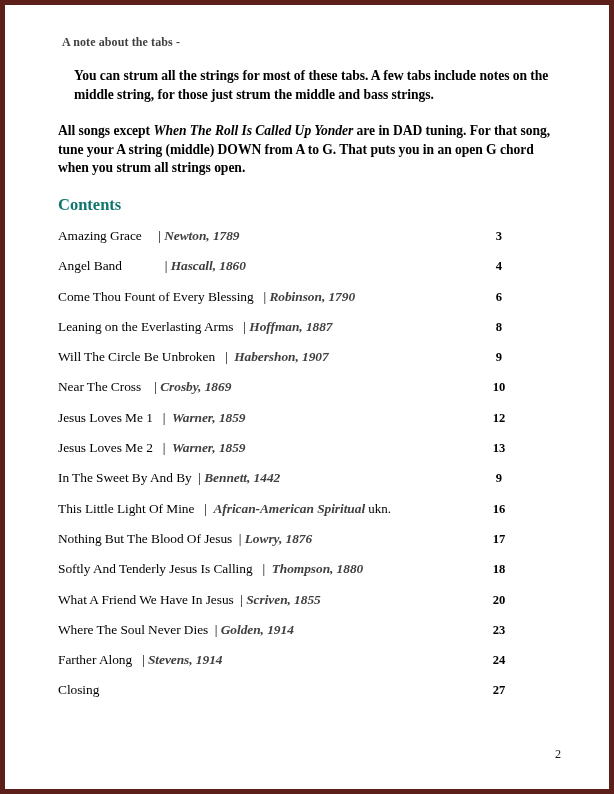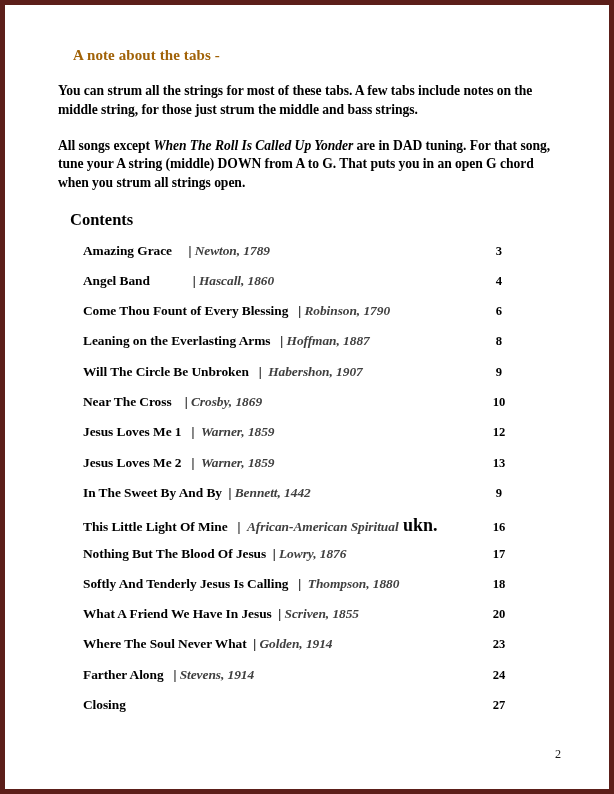--- a/index.html
+++ b/index.html
@@ -23,82 +23,81 @@
   }
   #page-inner {
     position: relative;
     box-sizing: border-box;
     width: 100%;
     height: 100%;
     padding: 26px 48px 0 53px;
   }
 
   h1.note-heading {
-    margin: 15px;
-    padding: 0;
-    font-size: 15px;
+    margin: 4px;
+    padding: 0;
+    font-size: 12px;
     font-weight: bold;
     letter-spacing: 0.1px;
-    color: #a16207;
+    color: #404040;
     line-height: 1.2;
   }
 
   p.body-para {
     margin: 0;
     padding: 0;
     font-size: 13.6px;
     font-weight: bold;
     color: #000000;
     line-height: 1.38;
     letter-spacing: -0.05px;
     width: 506px;
   }
-  p.para-1 { margin-top: 18px; }
+  p.para-1 { margin-top: 18px; margin-left: 16px; }
   p.para-2 { margin-top: 17px; }
 
   h2.contents-heading {
-    margin: 12px;
+    margin: 0;
     padding: 0;
     margin-top: 17px;
     font-size: 16.5px;
     font-weight: bold;
-    color: #000000;
+    color: #0f766e;
     line-height: 1.2;
   }
 
   .toc {
     margin-top: 13px;
   }
   .toc-row {
     display: flex;
     align-items: baseline;
     height: 30.3px;
   }
   .toc-title {
     flex: 0 0 auto;
     font-size: 13.4px;
-    font-weight: bold;
+    font-weight: normal;
     color: #000000;
     white-space: pre;
     letter-spacing: -0.05px;
-    margin-left: 25px;
   }
   .toc-attr {
     flex: 0 0 auto;
     font-size: 13.4px;
     font-weight: bold;
     font-style: italic;
     color: #404040;
     white-space: pre;
     letter-spacing: -0.05px;
   }
   .toc-suffix {
     flex: 0 0 auto;
-    font-size: 18px;
-    font-weight: bold;
+    font-size: 13px;
+    font-weight: normal;
     font-style: normal;
     color: #000000;
     white-space: pre;
   }
   .toc-spacer { flex: 1 1 auto; }
   .toc-page {
     flex: 0 0 auto;
     width: 72px;
     text-align: center;
     font-size: 12.6px;
@@ -216,21 +215,21 @@
           <span class="toc-page">18</span>
         </div>
         <div class="toc-row">
           <span class="toc-title">What A Friend We Have In Jesus  | </span>
           <span class="toc-attr">Scriven, 1855</span>
           <span class="toc-suffix"></span>
           <span class="toc-spacer"></span>
           <span class="toc-page">20</span>
         </div>
         <div class="toc-row">
-          <span class="toc-title">Where The Soul Never What  | </span>
+          <span class="toc-title">Where The Soul Never Dies  | </span>
           <span class="toc-attr">Golden, 1914</span>
           <span class="toc-suffix"></span>
           <span class="toc-spacer"></span>
           <span class="toc-page">23</span>
         </div>
         <div class="toc-row">
           <span class="toc-title">Farther Along   | </span>
           <span class="toc-attr">Stevens, 1914</span>
           <span class="toc-suffix"></span>
           <span class="toc-spacer"></span>

